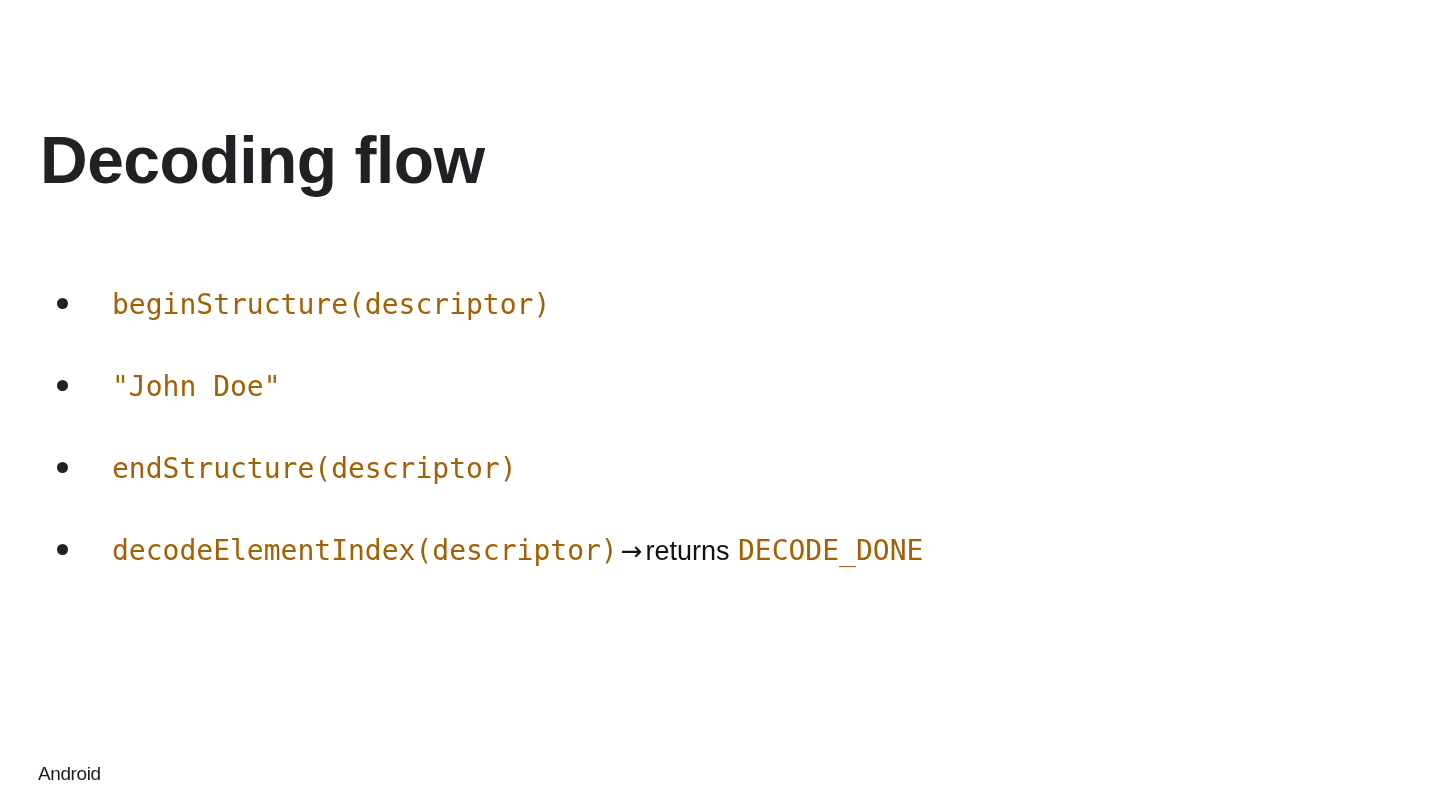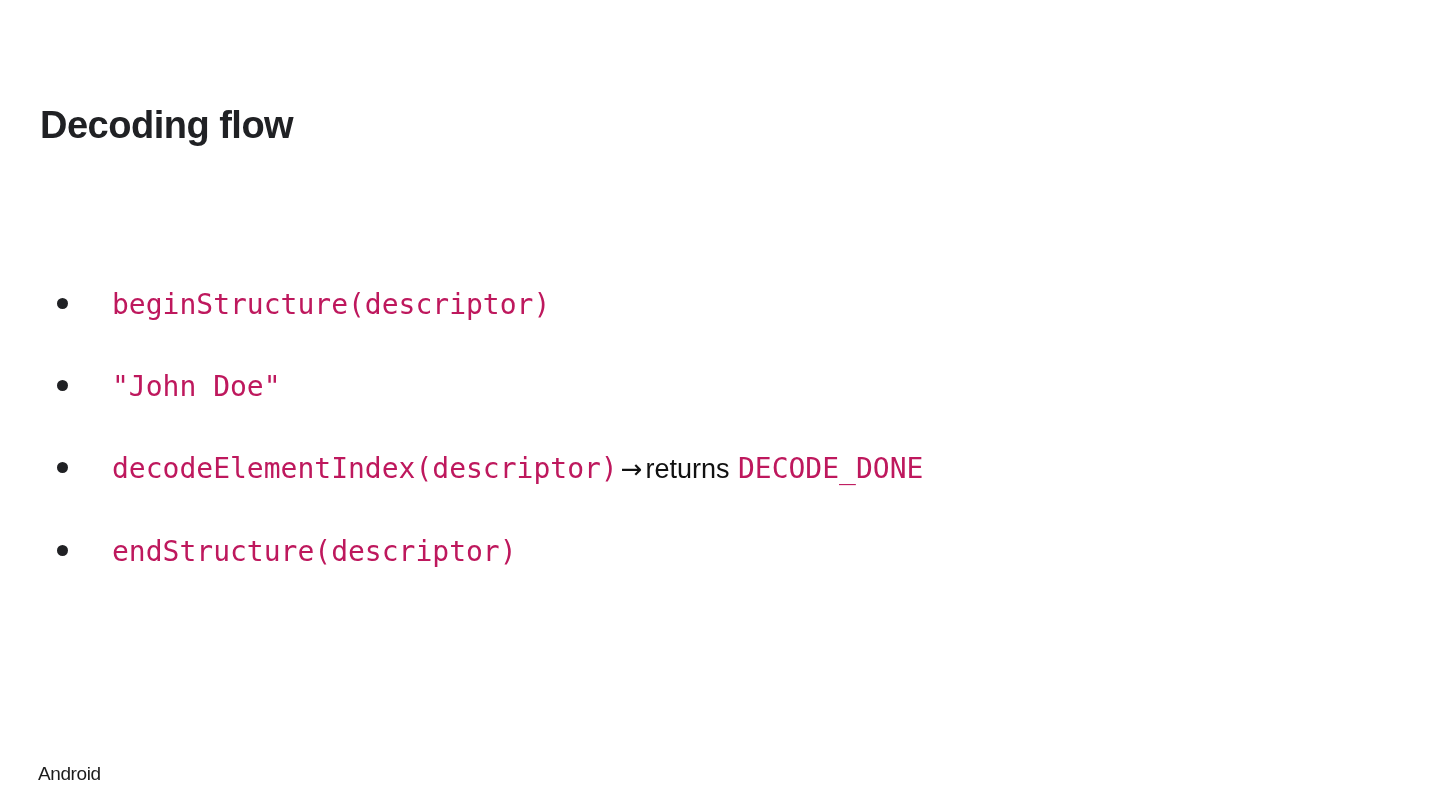--- a/index.html
+++ b/index.html
@@ -19,21 +19,21 @@
     position: absolute;
     inset: 0;
     background: #ffffff;
   }
 
   .slide-title {
     position: absolute;
     left: 40px;
     top: 79px;
     font-family: "Liberation Sans", sans-serif;
-    font-size: 38px;
+    font-size: 66px;
     font-weight: bold;
     letter-spacing: -0.5px;
     color: #202124;
     line-height: 1.15;
     white-space: nowrap;
   }
 
   .bullet-list {
     position: absolute;
     left: 40px;
@@ -62,21 +62,21 @@
     top: 15px;
     width: 11px;
     height: 11px;
     border-radius: 50%;
     background: #202124;
   }
 
   .code {
     font-family: "DejaVu Sans Mono", "Liberation Mono", monospace;
     font-size: 28px;
-    color: #be185d;
+    color: #a16207;
     white-space: pre;
   }
 
   .prose {
     font-family: "Liberation Sans", sans-serif;
     font-size: 27px;
     color: #111111;
   }
 
   .arrow {
@@ -122,28 +122,28 @@
       <span class="bullet-dot"></span>
       <span class="line">
         <span class="code">"John Doe"</span>
       </span>
     </li>
 
 
     <li class="bullet-item">
       <span class="bullet-dot"></span>
       <span class="line">
-        <span class="code">decodeElementIndex(descriptor)</span><span class="arrow">→</span><span class="prose">returns</span> <span class="code">DECODE_DONE</span>
+        <span class="code">endStructure(descriptor)</span>
       </span>
     </li>
 
     <li class="bullet-item">
       <span class="bullet-dot"></span>
       <span class="line">
-        <span class="code">endStructure(descriptor)</span>
+        <span class="code">decodeElementIndex(descriptor)</span><span class="arrow">→</span><span class="prose">returns</span> <span class="code">DECODE_DONE</span>
       </span>
     </li>
 
   </ul>
 
   <div class="android-logo">Android</div>
 
 </div>
 
 </body></html>

